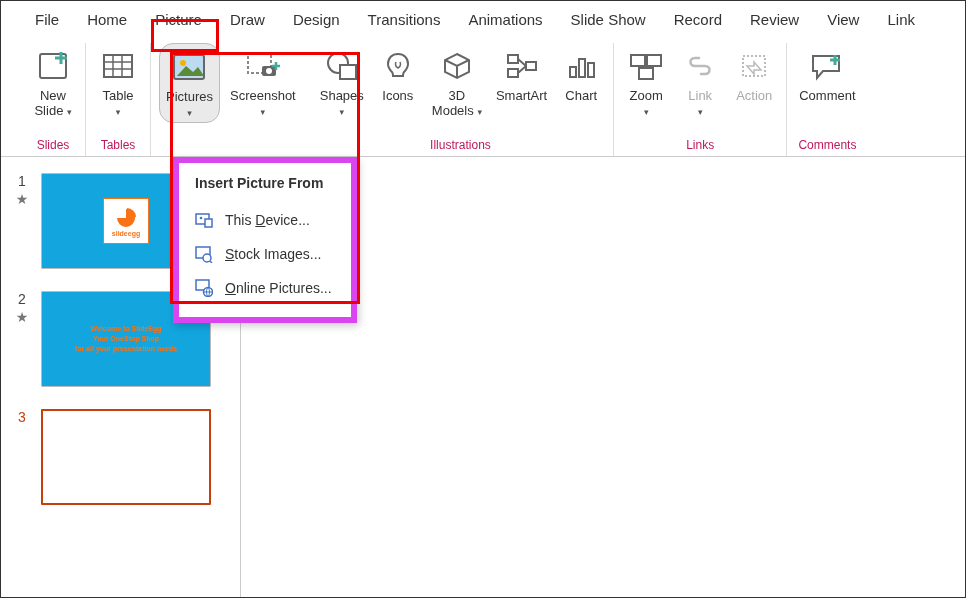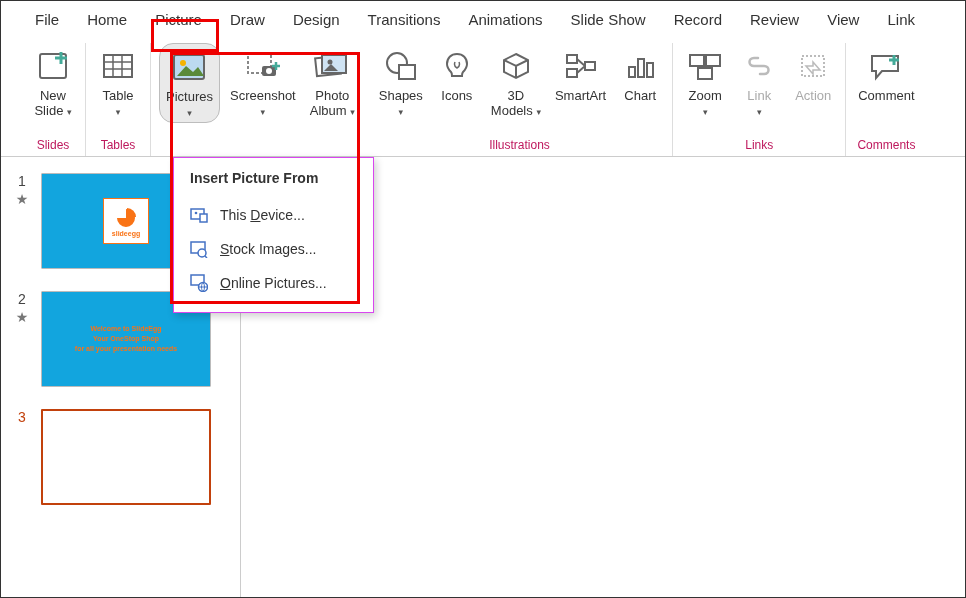--- a/index.html
+++ b/index.html
@@ -22,21 +22,21 @@
     .big-btn .icon { display: flex; align-items: center; justify-content: center; height: 42px; }
     .big-btn .label { font-size: 13px; text-align: center; line-height: 1.15; }
     .chev { font-size: 9px; color: #555; }
     .pictures-btn { background: #eaeaea; border: 1px solid #bdbdbd; border-radius: 14px; padding: 2px 6px; }
     .disabled { color: #aaa; }
     
     
     .pictures-highlight { position: absolute; left: 169px; top: 51px; width: 190px; height: 252px; border: 3px solid #e00; pointer-events: none; z-index: 5; }
     
     
-    .dropdown { position: absolute; left: 172px; top: 156px; width: 201px; border: 1px solid #d946ef; background: #fff; box-shadow: 2px 3px 8px rgba(0,0,0,.2); z-index: 4; padding: 8px 0 12px; }
+    .dropdown { position: absolute; left: 172px; top: 156px; width: 184px; border: 6px solid #d946ef; background: #fff; box-shadow: 2px 3px 8px rgba(0,0,0,.2); z-index: 4; padding: 8px 0 12px; }
     .dropdown-header { font-weight: 600; padding: 4px 16px 12px; font-size: 14px; }
     .dropdown-item { display: flex; align-items: center; gap: 12px; padding: 8px 16px; cursor: pointer; font-size: 14px; }
     .dropdown-item svg, .dropdown-item .icon-wrap { width: 18px; height: 18px; flex-shrink: 0; }
     .dropdown-item .label u { text-decoration: underline; }
     
     
     .main { display: flex; height: calc(100% - 156px); }
     .slide-panel { width: 240px; border-right: 1px solid #ccc; padding: 16px 12px; overflow-y: auto; }
     .slide-row { display: flex; align-items: flex-start; gap: 10px; margin-bottom: 22px; }
     .slide-meta { display: flex; flex-direction: column; align-items: center; width: 18px; gap: 2px; }
@@ -127,32 +127,20 @@
             <svg width="36" height="32" viewBox="0 0 36 32">
                 <rect x="3" y="3" width="23" height="20" fill="none" stroke="#888" stroke-width="2" stroke-dasharray="3 2"></rect>
                 <rect x="17" y="16" width="14" height="10" rx="2" fill="#666"></rect>
                 <circle cx="24" cy="21" r="3" fill="#fff"></circle>
                 <line x1="31" y1="12" x2="31" y2="20" stroke="#4a9" stroke-width="2.5"></line>
                 <line x1="27" y1="16" x2="35" y2="16" stroke="#4a9" stroke-width="2.5"></line>
               </svg>
           </div>
           <div class="label"><span>Screenshot</span><br><span class="chev">▾</span></div>
         </div>
-        <div class="big-btn">
-          <div class="icon">
-            <svg width="36" height="30" viewBox="0 0 36 30">
-                <rect x="2" y="6" width="24" height="18" fill="none" stroke="#666" stroke-width="2" transform="rotate(-6 14 15)"></rect>
-                <rect x="8" y="4" width="24" height="18" fill="#cfe3f3" stroke="#666" stroke-width="2"></rect>
-                <circle cx="16" cy="11" r="2.5" fill="#666"></circle>
-                <path d="M10 20 L17 13 L24 20 Z" fill="#666"></path>
-              </svg>
-          </div>
-          <div class="label"><span style="white-space:pre-line;">Photo
-Album</span> <span class="chev">▾</span></div>
-        </div>
       </div>
       <div class="ribbon-group-label">&nbsp;</div>
     </div>
 
     <div class="ribbon-group">
       <div class="ribbon-group-content">
         <div class="big-btn">
           <div class="icon">
             <svg width="34" height="32" viewBox="0 0 34 32">
                 <circle cx="13" cy="13" r="10" fill="none" stroke="#666" stroke-width="2"></circle>

